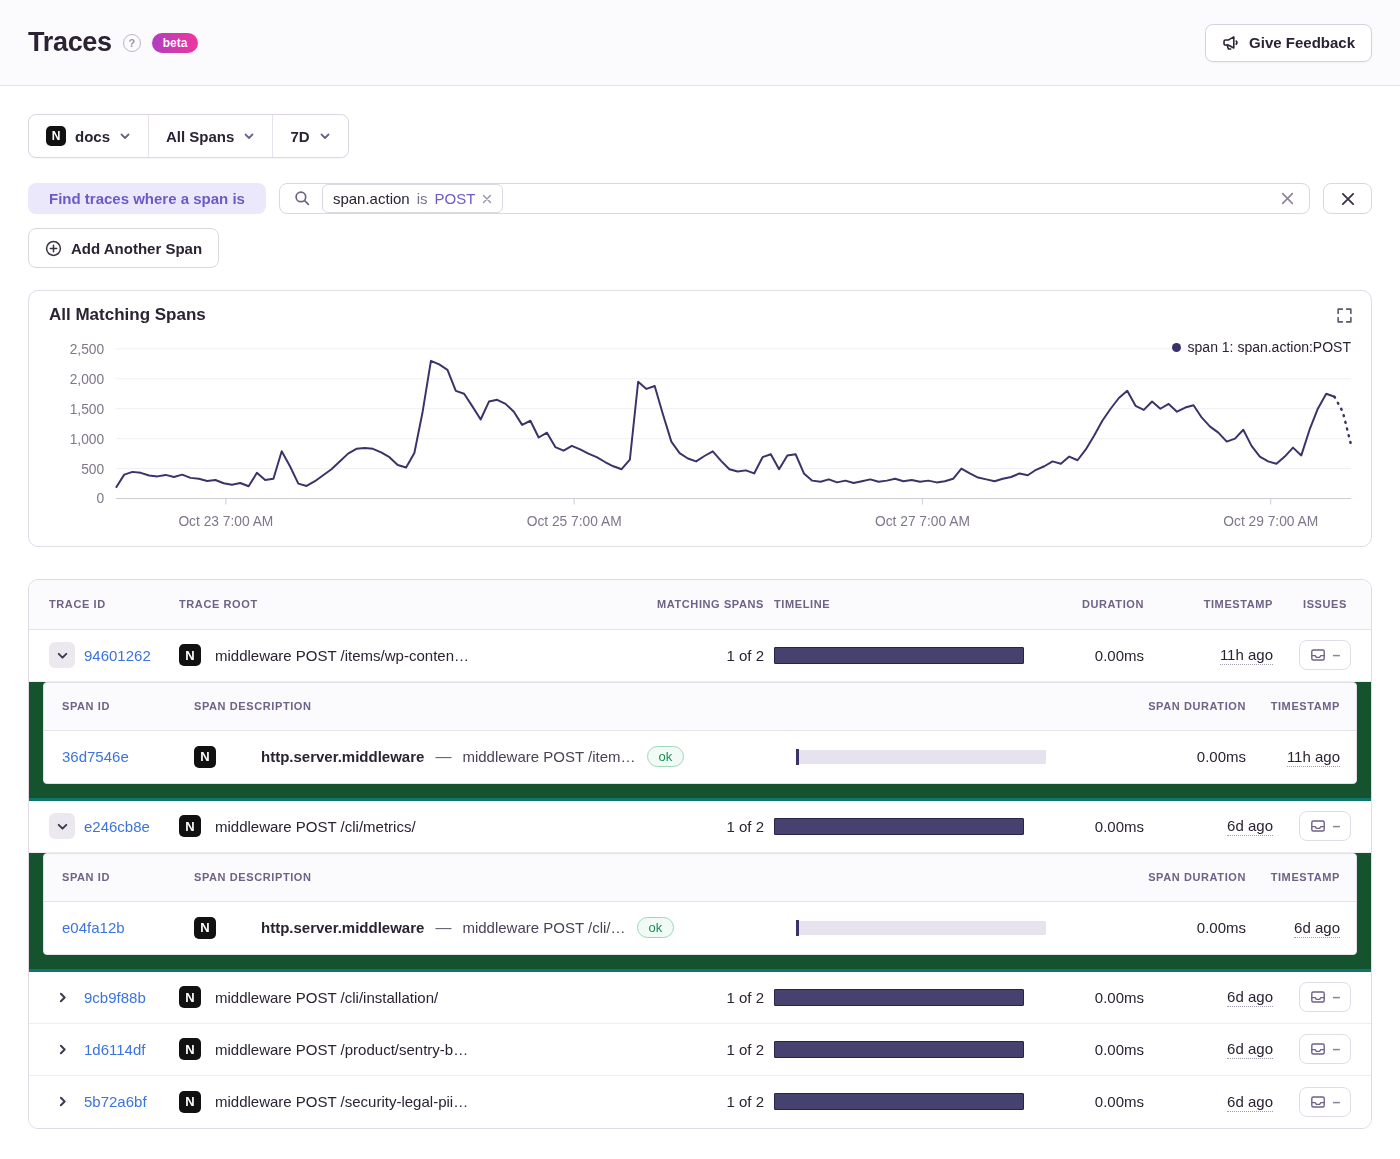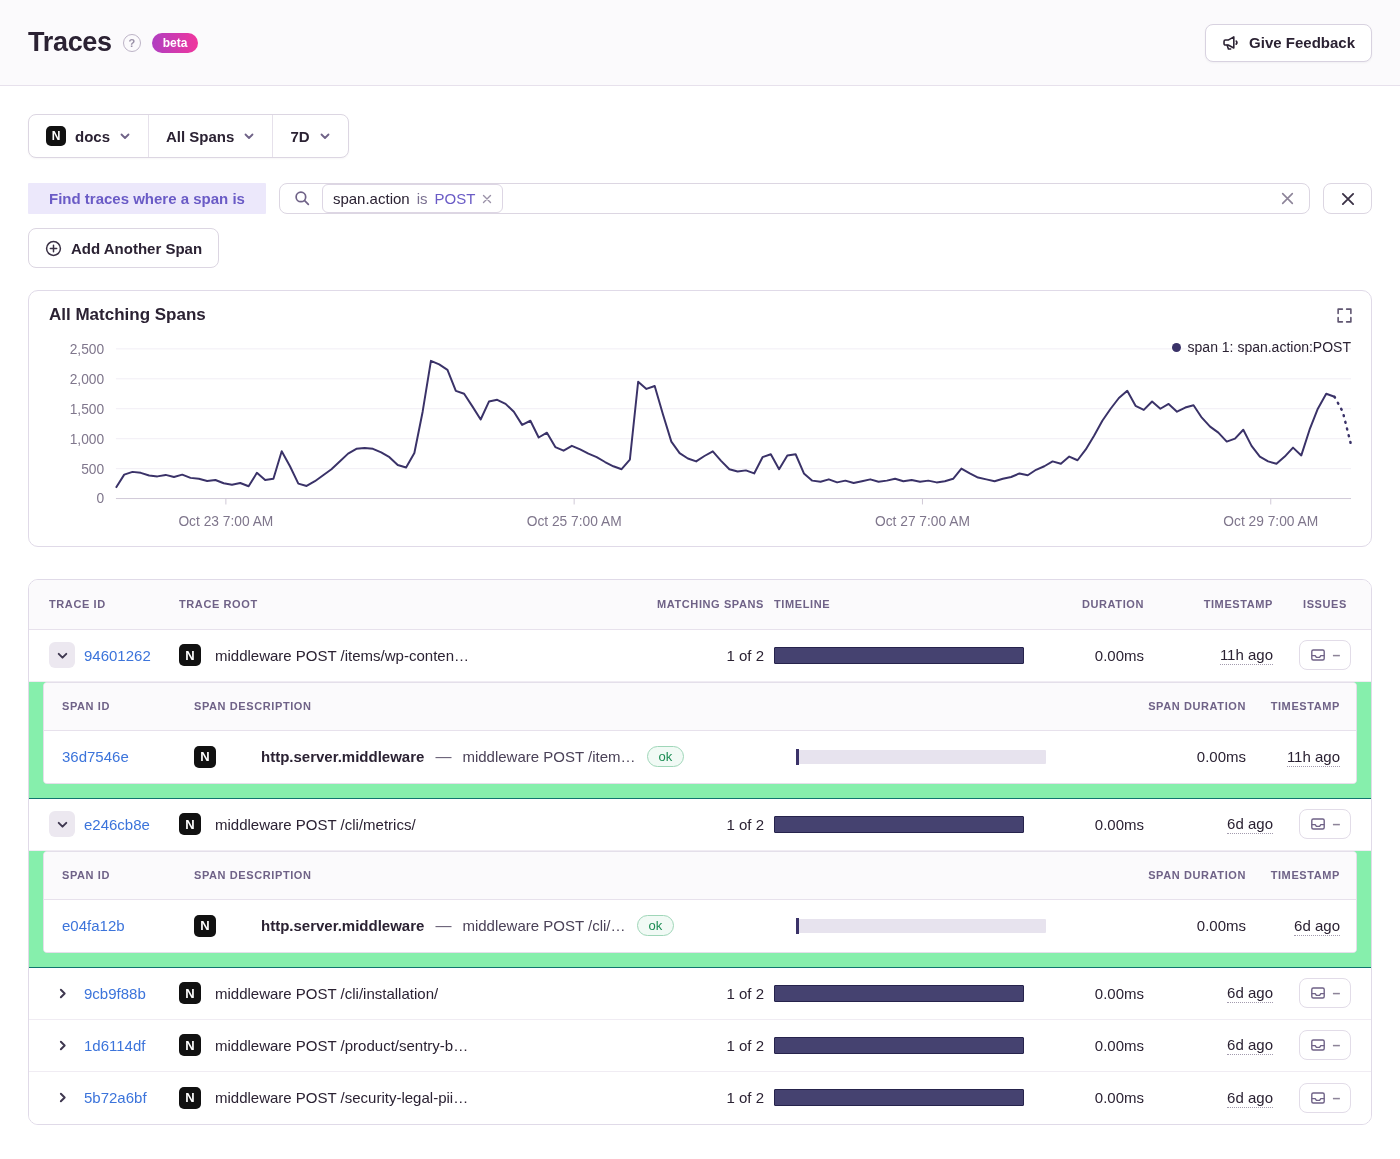--- a/index.html
+++ b/index.html
@@ -31,21 +31,21 @@
   .filter-seg { display:flex; align-items:center; gap:9px; padding:0 17px;
                 font-size:15px; font-weight:700; color:#2b2233; background:none; border:none;
                 font-family:inherit; cursor:pointer; }
   .filter-seg + .filter-seg { border-left:1px solid #e6e1eb; }
   .proj-icon { width:20px; height:20px; background:#111; border-radius:5px; color:#fff;
                font-size:12px; font-weight:700; display:flex; align-items:center; justify-content:center; }
 
   
   .search-row { display:flex; gap:13px; margin-top:25px; align-items:stretch; }
   .find-pill { display:flex; align-items:center; background:#ece8fb; color:#6a5bc6;
-               font-size:15px; font-weight:700; border-radius:1px; padding:0 21px; }
+               font-size:15px; font-weight:700; border-radius:8px; padding:0 21px; }
   .search-box { flex:1; display:flex; align-items:center; gap:11px; background:#fff;
                 border:1px solid #dcd6e2; border-radius:8px; padding:0 14px; }
   .token-chip { display:flex; align-items:center; gap:7px; border:1px solid #ddd6e4;
                 border-radius:6px; padding:5px 10px; font-size:15px; cursor:pointer; background:#fff; }
   .tok-key { color:#2b2233; }
   .tok-op { color:#7a7090; }
   .tok-val { color:#6a5bc6; }
   .search-input { flex:1; border:none; outline:none; font-family:inherit; font-size:15px; min-width:40px; }
   .icon-btn { background:none; border:none; display:flex; align-items:center; justify-content:center; cursor:pointer; }
   .close-square { width:49px; border:1px solid #dcd6e2; border-radius:8px; background:#fff;
@@ -97,21 +97,21 @@
             font-weight:700; display:flex; align-items:center; justify-content:center; flex:0 0 auto; }
   .root-text { font-size:15px; white-space:nowrap; overflow:hidden; text-overflow:ellipsis; }
   .cell-text { font-size:15px; }
   .ts-dotted { font-size:15px; border-bottom:1px dotted #a39bae; padding-bottom:1px; cursor:pointer; }
   .main-bar { height:17px; width:250px; background:#454270; border:1px solid #26234c; border-radius:1px; cursor:pointer; }
   .issues-btn { display:flex; align-items:center; gap:7px; border:1px solid #e2dce8; border-radius:8px;
                 background:#fff; padding:6px 10px; cursor:pointer; }
   .issues-dash { color:#8d8499; font-size:14px; font-weight:700; line-height:1; }
 
   
-  .sub-wrap { background:#86efac; padding:0 14px 14px 14px; border-bottom:1px solid #0f766e; }
+  .sub-wrap { background:#14532d; padding:0 14px 14px 14px; border-bottom:3px solid #0f766e; }
   .sub-table { border:1px solid #e4dfea; border-radius:4px; overflow:hidden; background:#fff; }
   .sub-head, .sub-row { display:flex; align-items:center; }
   .sub-head { height:48px; background:#fbfafc; border-bottom:1px solid #e7e1ec; }
   .sub-row { height:52px; background:#fff; }
   .scol-id { width:150px; padding-left:18px; }
   .scol-desc { flex:1; min-width:0; display:flex; align-items:center; gap:11px; padding-right:8px; }
   .scol-timeline { width:270px; padding:0 10px; }
   .scol-dur { width:190px; text-align:right; }
   .scol-ts { width:110px; text-align:right; padding-right:16px; }
   .op-text { font-size:15px; font-weight:700; white-space:nowrap;margin-left:34px; }

